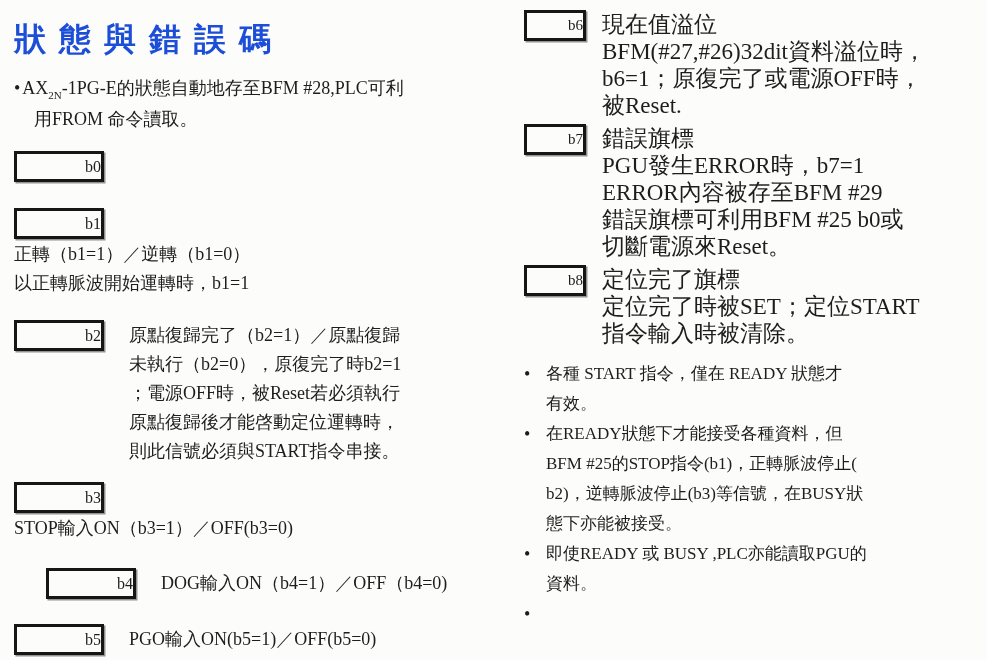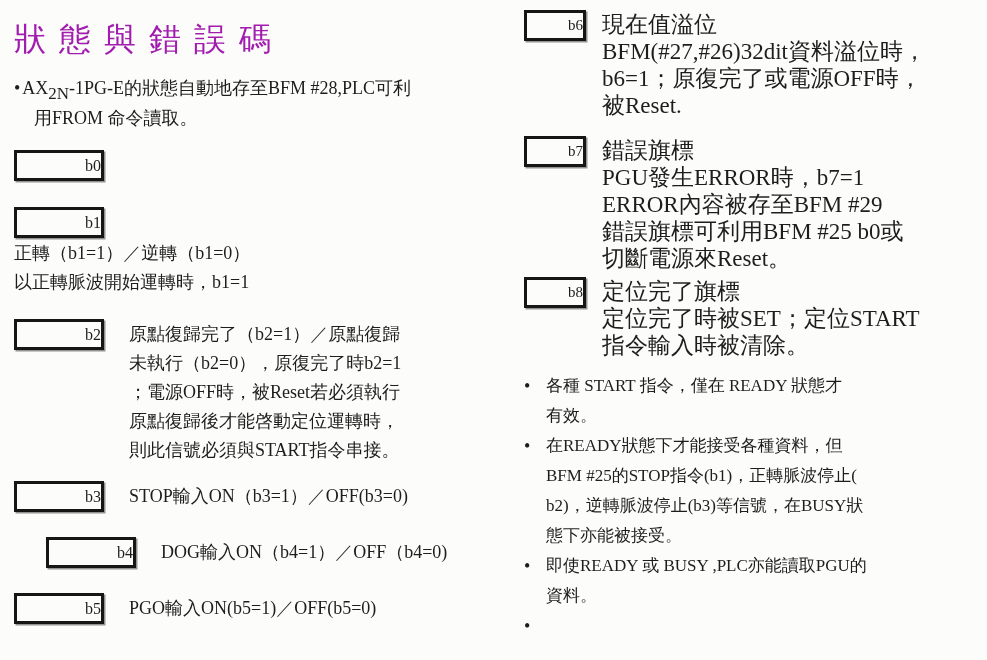--- a/index.html
+++ b/index.html
@@ -14,29 +14,29 @@
     width: 987px; height: 660px;
     background: #fcfcfa;
     overflow: hidden;
     display: flex;
   }
   .col { box-sizing: border-box; }
   .col-left  { width: 500px; padding: 18px 0 0 14px; }
   .col-right { width: 487px; padding: 10px 0 0 24px; }
 
   .title {
-    font-size: 32px; font-weight: normal;
+    font-size: 32px; font-weight: bold;
     letter-spacing: 13px;
     margin: 0 0 14px 0;
-    color: #a21caf;
+    color: #1d4ed8;
   }
   .intro { font-size: 18px; line-height: 24px; margin-bottom: 3px; }
   .intro-line1 { white-space: nowrap; }
   .intro .bullet { margin-right: 2px; }
-  .subscript { font-size: 17px; }
+  .subscript { font-size: 11px; }
   .intro-line2 { margin-left: 20px; }
 
   .bit-row { display: flex; align-items: flex-start; }
   .bit-box {
     flex-shrink: 0;
     width: 84px; height: 25px;
     border: 3px solid #161616;
     box-shadow: 1.5px 1.5px 0 rgba(20,20,20,0.45);
     text-align: right;
     line-height: 25px;
@@ -53,25 +53,25 @@
     white-space: pre-line;
     font-size: 18px; line-height: 29px;
     margin-top: 1px;
   }
   .col-right .bit-desc { font-size: 23px; line-height: 27px; }
 
   .bfm-row   { margin-top: 2px; }
   .row-b0 { margin-top: 20px; }
   .row-b1 { margin-top: 26px; flex-direction: column; }
   .row-b2 { margin-top: 22px; }
-  .row-b3 { margin-top: 16px; }
+  .row-b3 { margin-top: 16px; flex-direction: column; }
   .row-b4 { margin-top: 25px; padding-left: 32px; }
   .row-b5 { margin-top: 25px; }
   .row-b6 { margin-top: 0; }
-  .row-b7 { margin-top: 17px; }
+  .row-b7 { margin-top: 5px; }
   .row-b8 { margin-top: 5px; }
 
   .notes { margin-top: 12px; }
   .note { display: flex; align-items: flex-start; }
   .note-bullet {
     flex-shrink: 0;
     width: 22px;
     font-size: 18px; line-height: 30px;
     text-align: left;
   }

